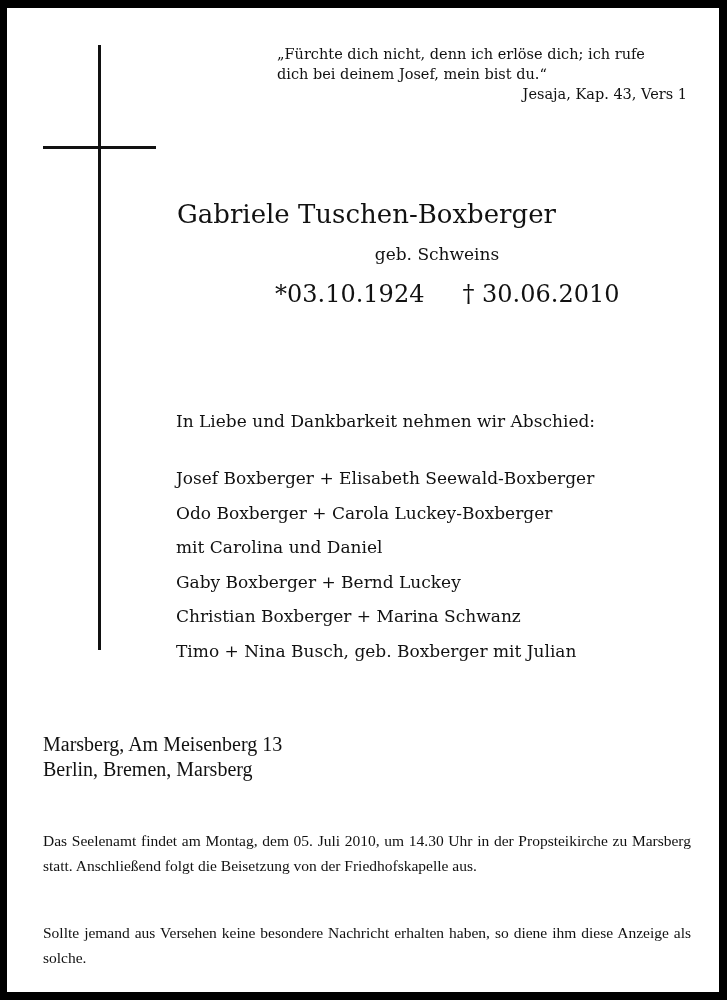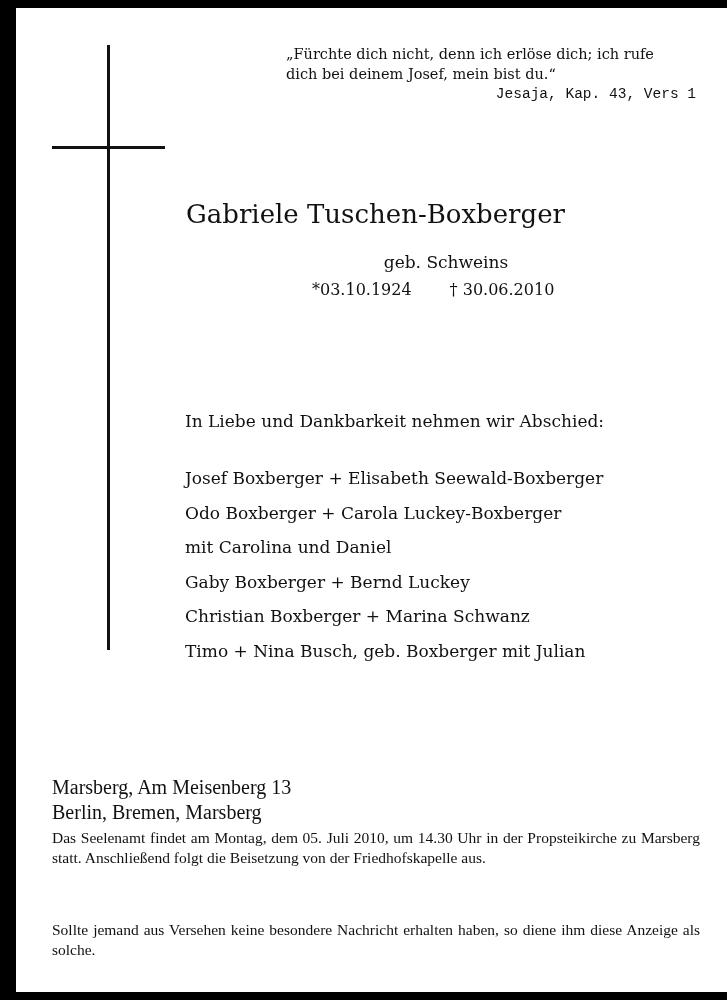--- a/index.html
+++ b/index.html
@@ -1,46 +1,46 @@
 <!DOCTYPE html>
 <html><head>
   <meta charset="utf-8">
   <style>
     html, body { margin: 0; padding: 0; }
     body {
       width: 727px; height: 1000px; background: #000; position: relative; overflow: hidden;
       font-family: "DejaVu Serif", "Liberation Serif", serif; color: #111;
     }
     .page {
-      position: absolute; left: 7px; top: 8px; width: 712px; height: 984px; background: #fff; margin-left: 9px;
+      position: absolute; left: 7px; top: 8px; width: 712px; height: 984px; background: #fff;
     }
     .abs { position: absolute; }
     .cross-v { left: 91px; top: 37px; width: 3px; height: 605px; background: #111; }
     .cross-h { left: 36px; top: 138px; width: 113px; height: 3px; background: #111; }
     .quote {
       left: 270px; top: 36px; width: 410px; font-size: 14.5px; line-height: 20px;
     }
-    .quote .ref { text-align: right; font-family: Liberation Mono, monospace; }
+    .quote .ref { text-align: right; }
     .name {
       left: 170px; top: 186px; width: 520px; 
       font-size: 26px; line-height: 40px;
     }
     .birthname {
-      left: 170px; top: 244px; width: 520px; text-align: center; font-size: 17px;
+      left: 170px; top: 236px; width: 520px; text-align: center; font-size: 17px;
     }
-    .dates { left: 296px; top: 272px; font-size: 16px; white-space: nowrap; }
+    .dates { left: 268px; top: 272px; font-size: 24px; white-space: nowrap; }
     .dates span.gap { display: inline-block; width: 38px; }
     .intro { left: 169px; top: 403px; font-size: 17px; white-space: nowrap; }
     .mourners { left: 169px; top: 453px; font-size: 17px; }
     .mourners div { height: 34.5px; line-height: 34.5px; white-space: nowrap; }
     .address {
-      left: 36px; top: 767px; font-family: "Liberation Serif", serif; font-size: 20px; line-height: 25px;
+      left: 36px; top: 724px; font-family: "Liberation Serif", serif; font-size: 20px; line-height: 25px;
     }
     .para {
-      left: 36px; width: 648px; font-family: "Liberation Serif", serif; font-size: 15.5px; line-height: 20px;
+      left: 36px; width: 648px; font-family: "Liberation Serif", serif; font-size: 15.5px; line-height: 25px;
       text-align: justify; text-align-last: left;
     }
     .p1 { top: 820px; }
     .p2 { top: 912px; }
   </style>
 </head>
 <body>
 
 <div class="page">
   <div class="abs cross-v"></div>

